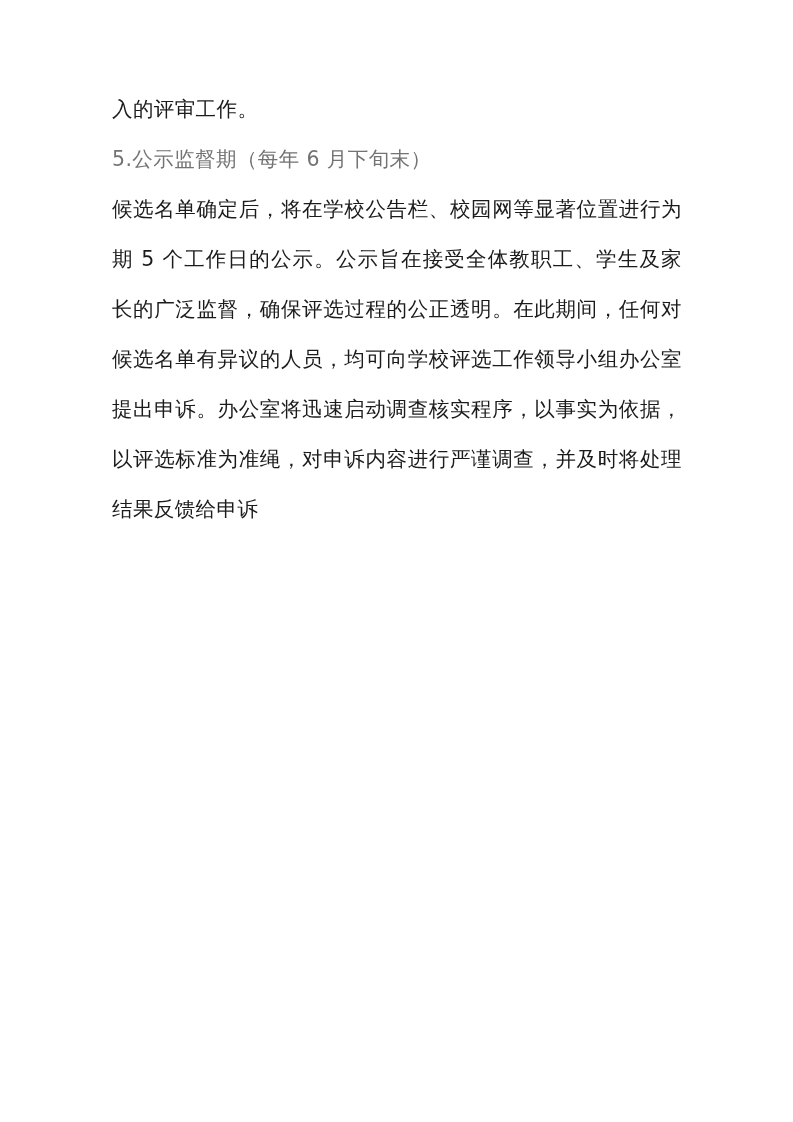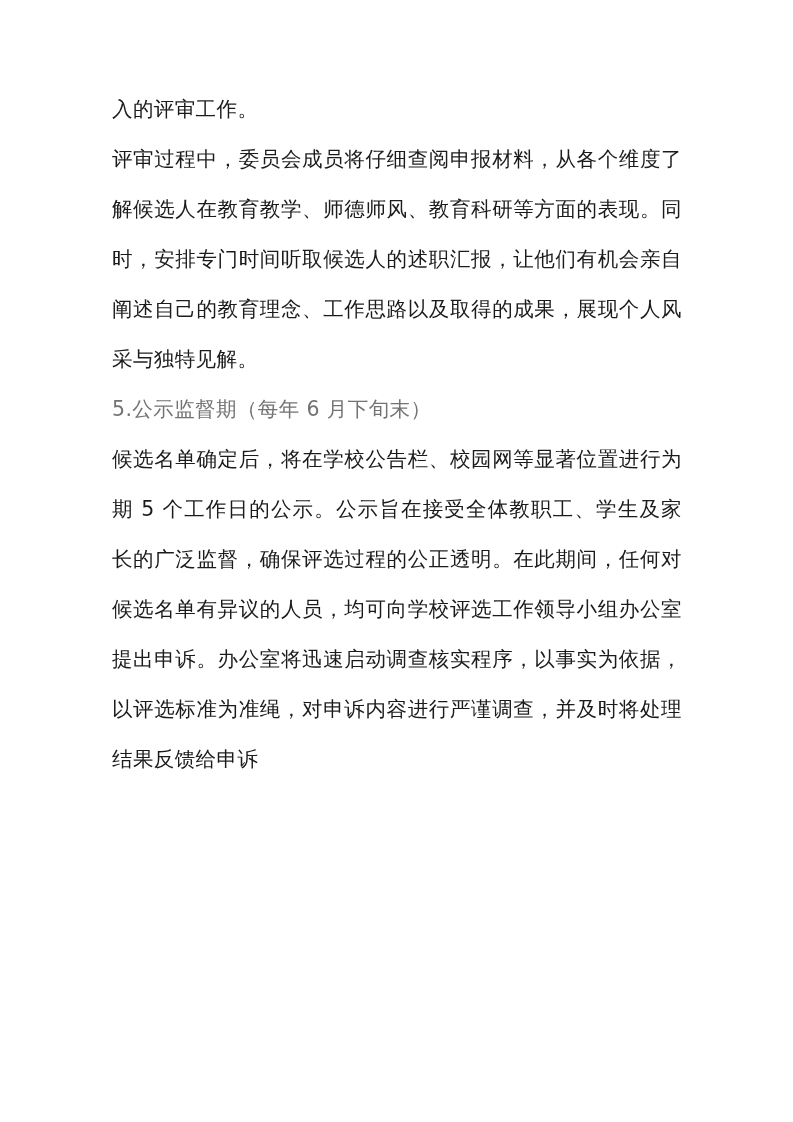--- a/index.html
+++ b/index.html
@@ -44,17 +44,16 @@
     letter-spacing: 0.4px;
     font-family: "DejaVu Sans", "Liberation Sans", sans-serif;
   }
 </style>
 </head>
 <body>
 
 <div class="page">
   <div class="content">
     <p class="para">入的评审工作。</p>
-    <p class="para">评审过程中，委员会成员将仔细查阅申报材料，从各个维度了解候选人在教育教学、师德师风、教育科研等方面的表现。同时，安排专门时间听取候选人的述职汇报，让他们有机会亲自阐述自己的教育理念、工作思路以及取得的成果，展现个人风采与独特见解。</p>
     <p class="heading">5.公示监督期（每年 6 月下旬末）</p>
     <p class="para">候选名单确定后，将在学校公告栏、校园网等显著位置进行为期 5 个工作日的公示。公示旨在接受全体教职工、学生及家长的广泛监督，确保评选过程的公正透明。在此期间，任何对候选名单有异议的人员，均可向学校评选工作领导小组办公室提出申诉。办公室将迅速启动调查核实程序，以事实为依据，以评选标准为准绳，对申诉内容进行严谨调查，并及时将处理结果反馈给申诉</p>
   </div>
 </div>
 
 </body></html>

